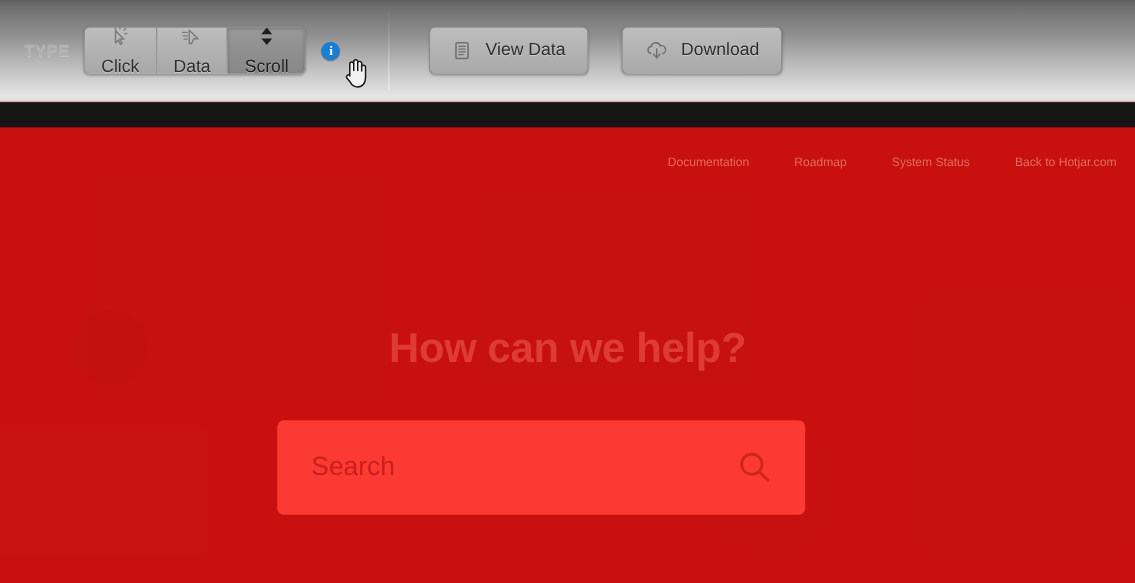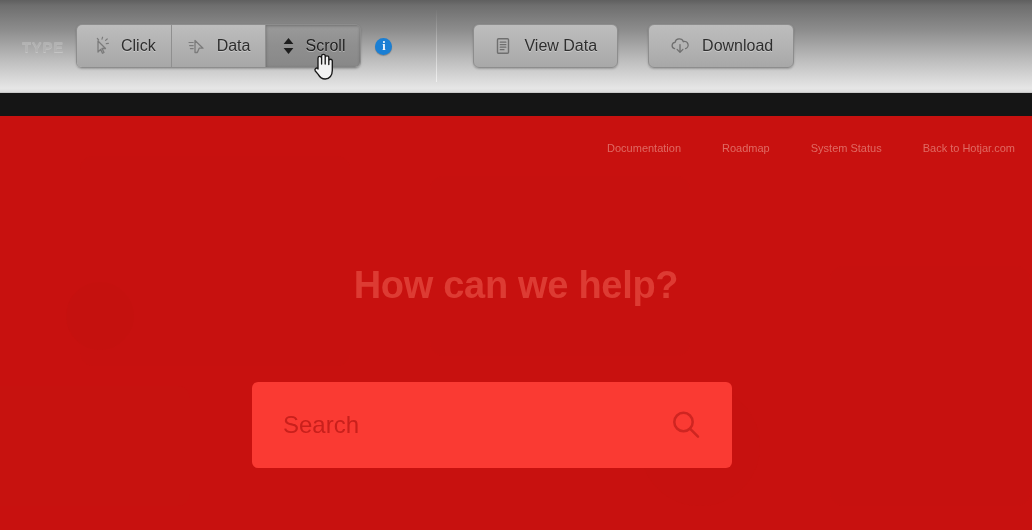--- a/index.html
+++ b/index.html
@@ -68,20 +68,21 @@
     height: 100%;
     background: linear-gradient(to bottom, #bdbdbd 0%, #b2b2b2 50%, #a7a7a7 100%);
     border: none;
     border-right: 1px solid #8f8f8f;
     font-family: "Liberation Sans", sans-serif;
     font-size: 16px;
     color: #2e2e2e;
     cursor: pointer;
     text-shadow: 0 1px 0 rgba(255,255,255,0.35);
     white-space: nowrap;
+    flex-direction: column;
   }
   .seg-btn:last-child { border-right: none; }
 
   .seg-btn.active {
     background: linear-gradient(to bottom, #9a9a9a 0%, #8f8f8f 50%, #888888 100%);
     box-shadow: inset 0 1px 3px rgba(0,0,0,0.28);
     color: #1e1e1e;
   }
 
   .seg-icon { display: flex; align-items: center; }
@@ -187,21 +188,21 @@
     text-decoration: none;
     white-space: nowrap;
   }
 
   .hero {
     position: relative;
     text-align: center;
   }
 
   .hero-title {
-    margin-top: 72px;
+    margin-top: 104px;
     font-size: 38px;
     font-weight: bold;
     color: #dd3b33;
     letter-spacing: -0.3px;
   }
 
   .search-wrap {
     position: absolute;
     left: 252px;
     top: 266px;

